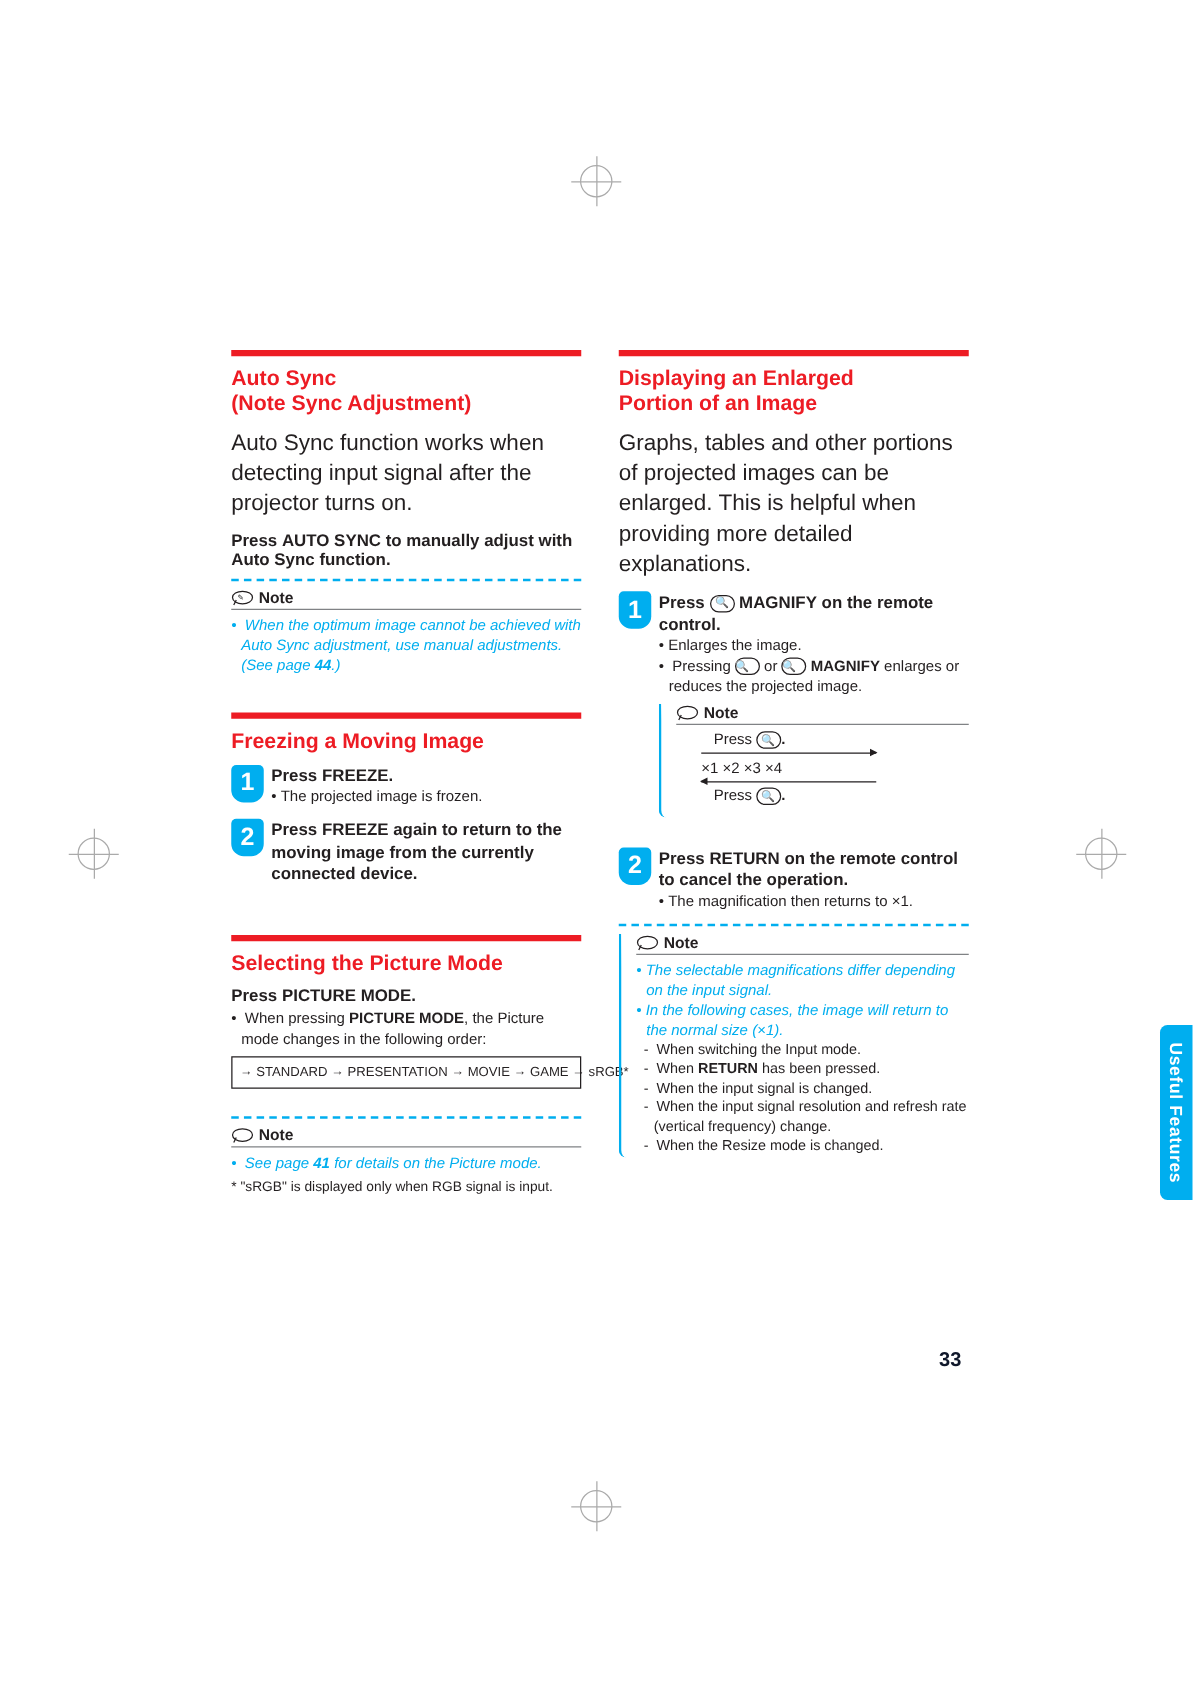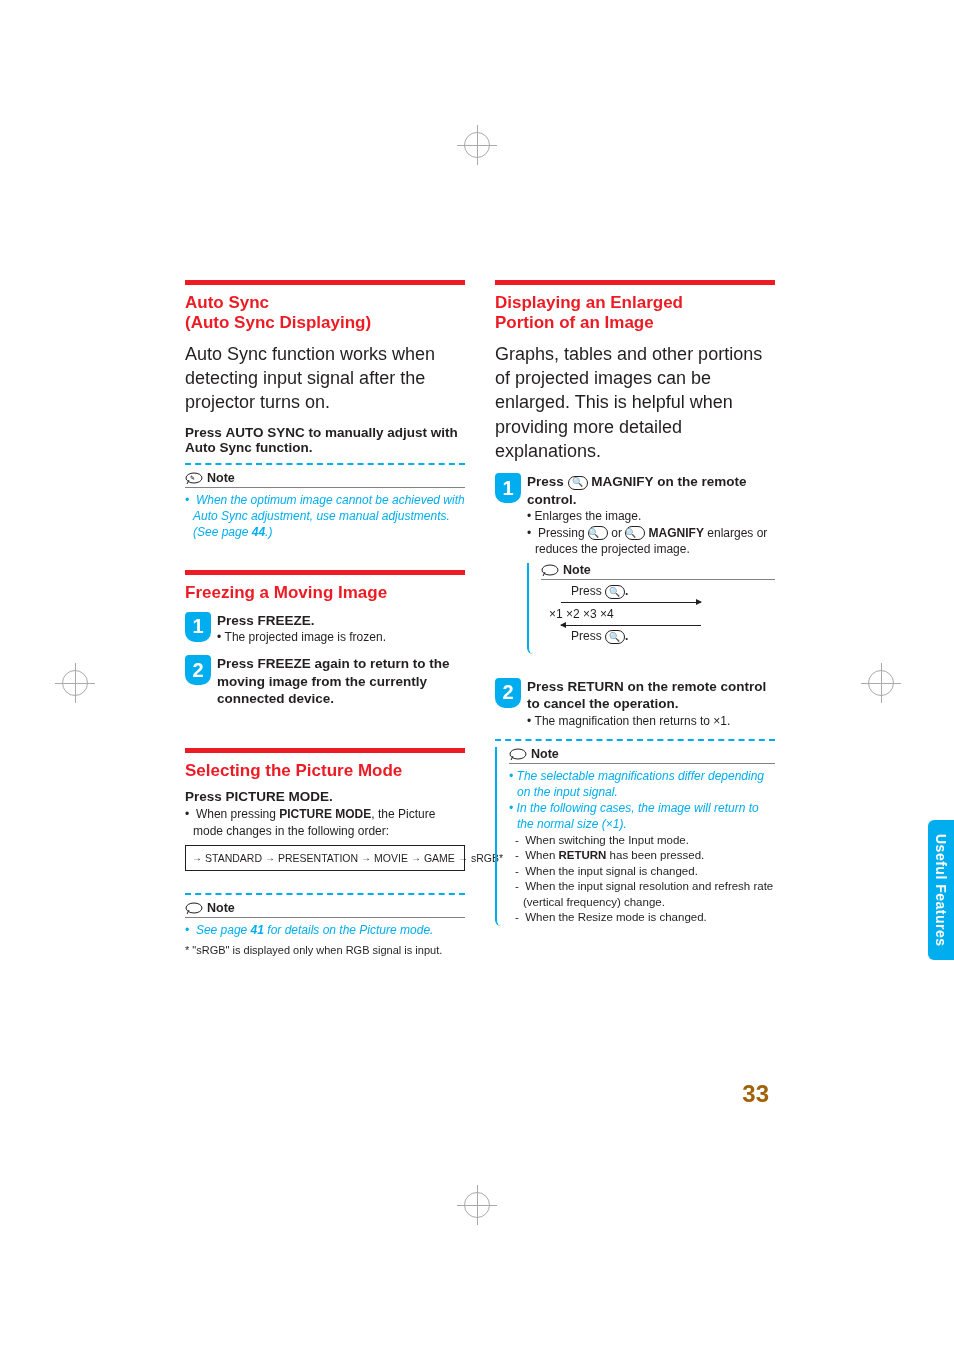--- a/index.html
+++ b/index.html
@@ -93,21 +93,21 @@
     position: absolute; right: 0; top: 820px;
     width: 26px; height: 140px;
     background: #00aeef; border-radius: 6px 0 0 6px;
     color: #fff; font-weight: bold; font-size: 14px;
     writing-mode: vertical-rl; text-align: center;
     display: flex; align-items: center; justify-content: center;
     letter-spacing: 0.5px;
   }
   .pagenum {
     position: absolute; right: 185px; top: 1080px;
-    color: #a16207; font-weight: bold; font-size: 24px;
+    color: #0f172a; font-weight: bold; font-size: 16px;
   }
   .crop { position: absolute; width: 30px; height: 30px; }
   .crop::before, .crop::after { content: ""; position: absolute; background: #999; }
   .crop.tc { left: 462px; top: 130px; }
   .crop.bc { left: 462px; top: 1190px; }
   .crop.lc { left: 60px; top: 668px; }
   .crop.rc { left: 866px; top: 668px; }
   .crop .circ { width: 26px; height: 26px; border: 1px solid #aaa; border-radius: 50%; position: absolute; left: 2px; top: 2px; }
   .crop .hv { position: absolute; background: #aaa; }
   .crop .hv.h { width: 40px; height: 1px; left: -5px; top: 15px; }
@@ -146,21 +146,21 @@
 
 <div class="page">
   <div class="cols">
 
     <div class="col">
 
       <div>
         <div class="redbar"></div>
         <div class="sect-title">
           <span>Auto Sync</span><br>
-          <span>(Auto Sync Displaying)</span>
+          <span>(Note Sync Adjustment)</span>
         </div>
         <div class="body-text">Auto Sync function works when detecting input signal after the projector turns on.</div>
         <div class="instr">
           <span>Press </span><span class="heavy">AUTO SYNC</span><span> to manually adjust with Auto Sync function.</span>
         </div>
         <div class="dashed"></div>
         <div class="note-head">
           <svg width="18" height="14" viewBox="0 0 18 14">
               <ellipse cx="9" cy="7" rx="8" ry="5" fill="none" stroke="#231f20" stroke-width="1"></ellipse>
               <path d="M4 9 L2 13" stroke="#231f20" stroke-width="1"></path>
@@ -258,21 +258,21 @@
               <div style="flex:1">
                 <div class="note-head">
                   <svg width="18" height="14" viewBox="0 0 18 14">
                       <ellipse cx="9" cy="7" rx="8" ry="5" fill="none" stroke="#231f20" stroke-width="1"></ellipse>
                       <path d="M4 9 L2 13" stroke="#231f20" stroke-width="1"></path>
                     </svg>
                   <span>Note</span>
                 </div>
                 <div class="press-line"><span>Press </span><span class="ovalbtn">🔍</span><b>.</b></div>
                 <div class="mag-arrow r"></div>
-                <div class="mag-levels" style="margin-left:8px">×1   ×2   ×3   ×4</div>
+                <div class="mag-levels" style="margin-left:20px">×1   ×2   ×3   ×4</div>
                 <div class="mag-arrow l"></div>
                 <div class="press-line"><span>Press </span><span class="ovalbtn">🔍</span><b>.</b></div>
                 <div style="height:10px"></div>
               </div>
             </div>
           </div>
         </div>
 
         <div style="height:14px"></div>
 

